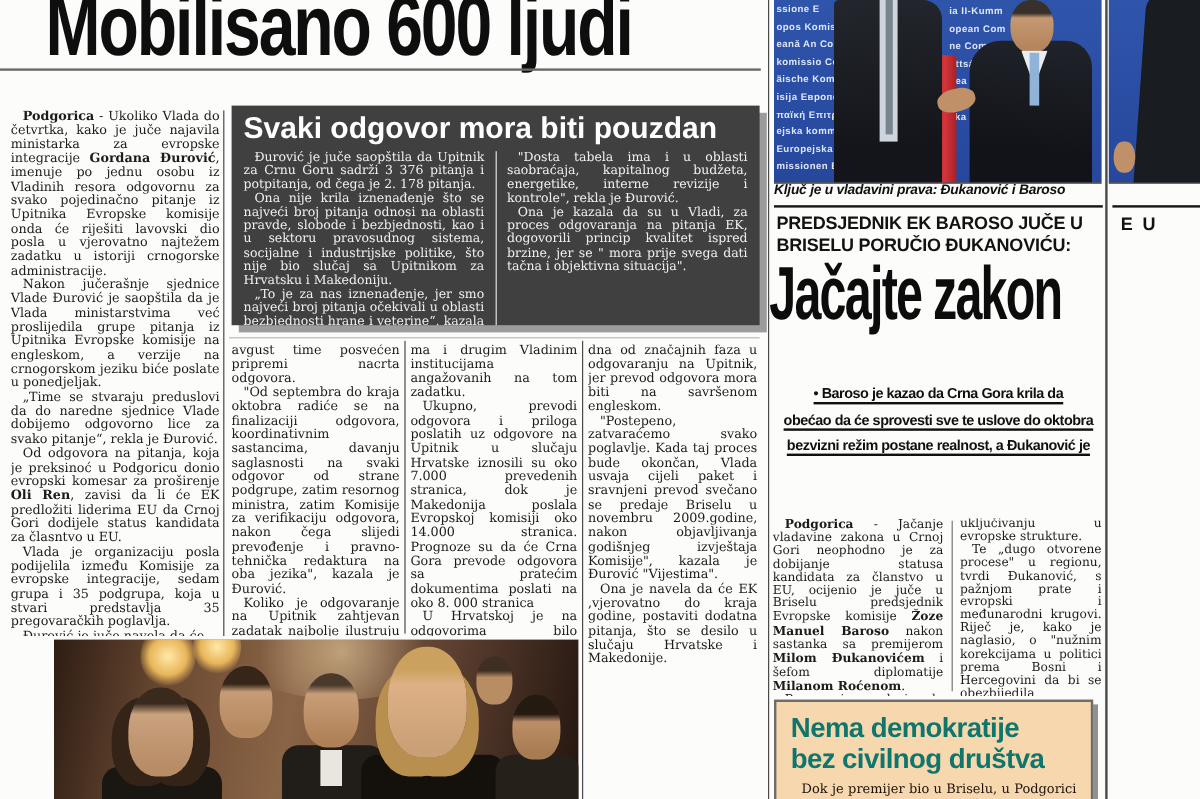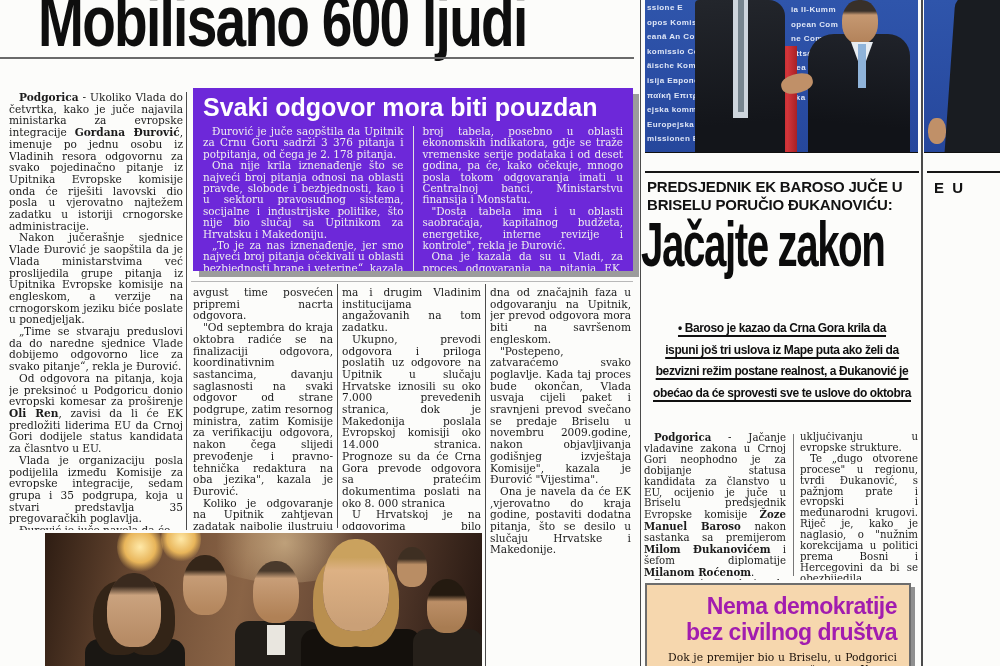--- a/index.html
+++ b/index.html
@@ -36,21 +36,21 @@
   .bodytext b { font-weight:700; }
 
   #left-col { left:9px;   top:92px;  width:174px; height:438px; }
   #mcol-1   { left:193px; top:287px; width:140px; height:243px; }
   #mcol-2   { left:342px; top:287px; width:139px; height:243px; }
   #mcol-3   { left:490px; top:287px; width:141px; height:379px; }
 
   
   .black-box {
     position:absolute; left:193px; top:88px; width:440px; height:183px;
-    background:#6d28d9; box-shadow:6px 6px 0 #9c9c9c; overflow:hidden;
+    background:#404040; box-shadow:6px 6px 0 #9c9c9c; overflow:hidden;
   }
   .black-box .box-title {
     margin:0; padding:5px 10px 2px 10px;
     font-family:"Liberation Sans", sans-serif; font-weight:800;
     font-size:25px; color:#ffffff; letter-spacing:0; white-space:nowrap;
   }
   .box-cols { display:flex; padding:2px 10px 0 10px; }
   .box-col {
     flex:1; color:#efefef; font-size:10.4px; line-height:11.4px; text-align:justify;
   }
@@ -136,21 +136,21 @@
   #rcol-b { left:800px; top:432px; width:118px; height:148px; font-size:10.2px; line-height:10.9px; }
 
   
   .bottom-box {
     position:absolute; left:645px; top:583px; width:266px; height:110px;
     background:#f6d7ae; border:2px solid #6d6d6d; box-shadow:4px 4px 0 #909090;
     padding:8px 12px 0 12px; box-sizing:border-box; overflow:hidden;
   }
   .bottom-box .bb-title .line {
     font-family:"Liberation Sans", sans-serif; font-weight:800;
-    font-size:23px; line-height:26px; letter-spacing:-.5px; color:#a21caf;text-align:right;
+    font-size:23px; line-height:26px; letter-spacing:-.5px; color:#0f766e;
   }
   .bb-body { margin-top:7px; font-size:10.8px; line-height:12.5px; text-align:justify; color:#1d130c; }
   .bb-body .para { margin:0; } .bb-body .para.ind { text-indent:9px; }
 
   
   .edge-photo {
     position:absolute; left:924px; top:0; width:76px; height:152px; overflow:hidden;
     background:linear-gradient(180deg,#2f55ab,#26479c); border-bottom:1px solid #111;
   }
   .edge-fig { position:absolute; right:-14px; top:-4px; width:64px; height:160px;
@@ -204,21 +204,20 @@
 
   <div class="black-box">
     <h2 class="box-title">Svaki odgovor mora biti pouzdan</h2>
     <div class="box-cols">
       <div class="box-col">
           <p class="para ind">Đurović je juče saopštila da Upitnik za Crnu Goru sadrži 3 376 pitanja i potpitanja, od čega je 2. 178 pitanja.</p>
           <p class="para ind">Ona nije krila iznenađenje što se najveći broj pitanja odnosi na oblasti pravde, slobode i bezbjednosti, kao i u sektoru pravosudnog sistema, socijalne i industrijske politike, što nije bio slučaj sa Upitnikom za Hrvatsku i Makedoniju.</p>
           <p class="para ind">„To je za nas iznenađenje, jer smo najveći broj pitanja očekivali u oblasti bezbjednosti hrane i veterine“, kazala je Đurović.</p>
         </div>
       <div class="box-col second">
-          <p class="para">broj tabela, posebno u oblasti ekonomskih indikatora, gdje se traže vremenske serije podataka i od deset godina, pa će, kako očekuje, mnogo posla tokom odgovaranja imati u Centralnoj banci, Ministarstvu finansija i Monstatu.</p>
           <p class="para ind">"Dosta tabela ima i u oblasti saobraćaja, kapitalnog budžeta, energetike, interne revizije i kontrole", rekla je Đurović.</p>
           <p class="para ind">Ona je kazala da su u Vladi, za proces odgovaranja na pitanja EK, dogovorili princip kvalitet ispred brzine, jer se " mora prije svega dati tačna i objektivna situacija".</p>
         </div>
     </div>
   </div>
 
   <div class="group-photo">
     <div class="gp-glow"></div>
     <div class="lamp l1"></div>
     <div class="lamp l2"></div>
@@ -261,29 +260,29 @@
     <div class="fig fig-left">
       <div class="shirt"></div>
       <div class="tie"></div>
     </div>
     <div class="fig fig-right-suit"></div>
     <div class="fig-right-head"></div>
     <div class="fig-right-shirt"></div>
     <div class="fig-right-tie"></div>
     <div class="eu-hands"></div>
   </div>
+  <div class="photo-caption">Ključ je u vladavini prava: Đukanović i Baroso</div>
   <div class="hrule" id="hr-caption"></div>
 
   <p class="kicker">PREDSJEDNIK EK BAROSO JUČE U BRISELU PORUČIO ĐUKANOVIĆU:</p>
   <h2 class="right-headline">Jačajte zakon</h2>
   <div class="deck">
       <div class="line">• Baroso je kazao da Crna Gora krila da</div>
-      <div class="line">ispuni još tri uslova iz Mape puta ako želi da</div>
+      <div class="line">obećao da će sprovesti sve te uslove do oktobra</div>
       <div class="line">bezvizni režim postane realnost, a Đukanović je</div>
-      <div class="line">obećao da će sprovesti sve te uslove do oktobra</div>
     </div>
   <div class="vrule" id="vr-rcols"></div>
   <div class="bodytext" id="rcol-a">
       <p class="para ind"><b>Podgorica</b> - Jačanje vladavine zakona u Crnoj Gori neophodno je za dobijanje statusa kandidata za članstvo u EU, ocijenio je juče u Briselu predsjednik Evropske komisije <b>Žoze Manuel Baroso</b> nakon sastanka sa premijerom <b>Milom Đukanovićem</b> i šefom diplomatije <b>Milanom Roćenom</b>.</p>
       <p class="para ind">Baroso je naglasio da Upitnik EK, koji je prekjuče uručen Vladi Crne Gore, nalaže davanje "kvalitetnih od-</p>
     </div>
   <div class="bodytext" id="rcol-b">
       <p class="para">uključivanju u evropske strukture.</p>
       <p class="para ind">Te „dugo otvorene procese" u regionu, tvrdi Đukanović, s pažnjom prate i evropski i međunarodni krugovi. Riječ je, kako je naglasio, o "nužnim korekcijama u politici prema Bosni i Hercegovini da bi se obezbijedila funkcionalnost države BiH" i time stvorili uslovi za ostvarivanje njene evropske i evroatlantske budućnosti.</p>
     </div>

